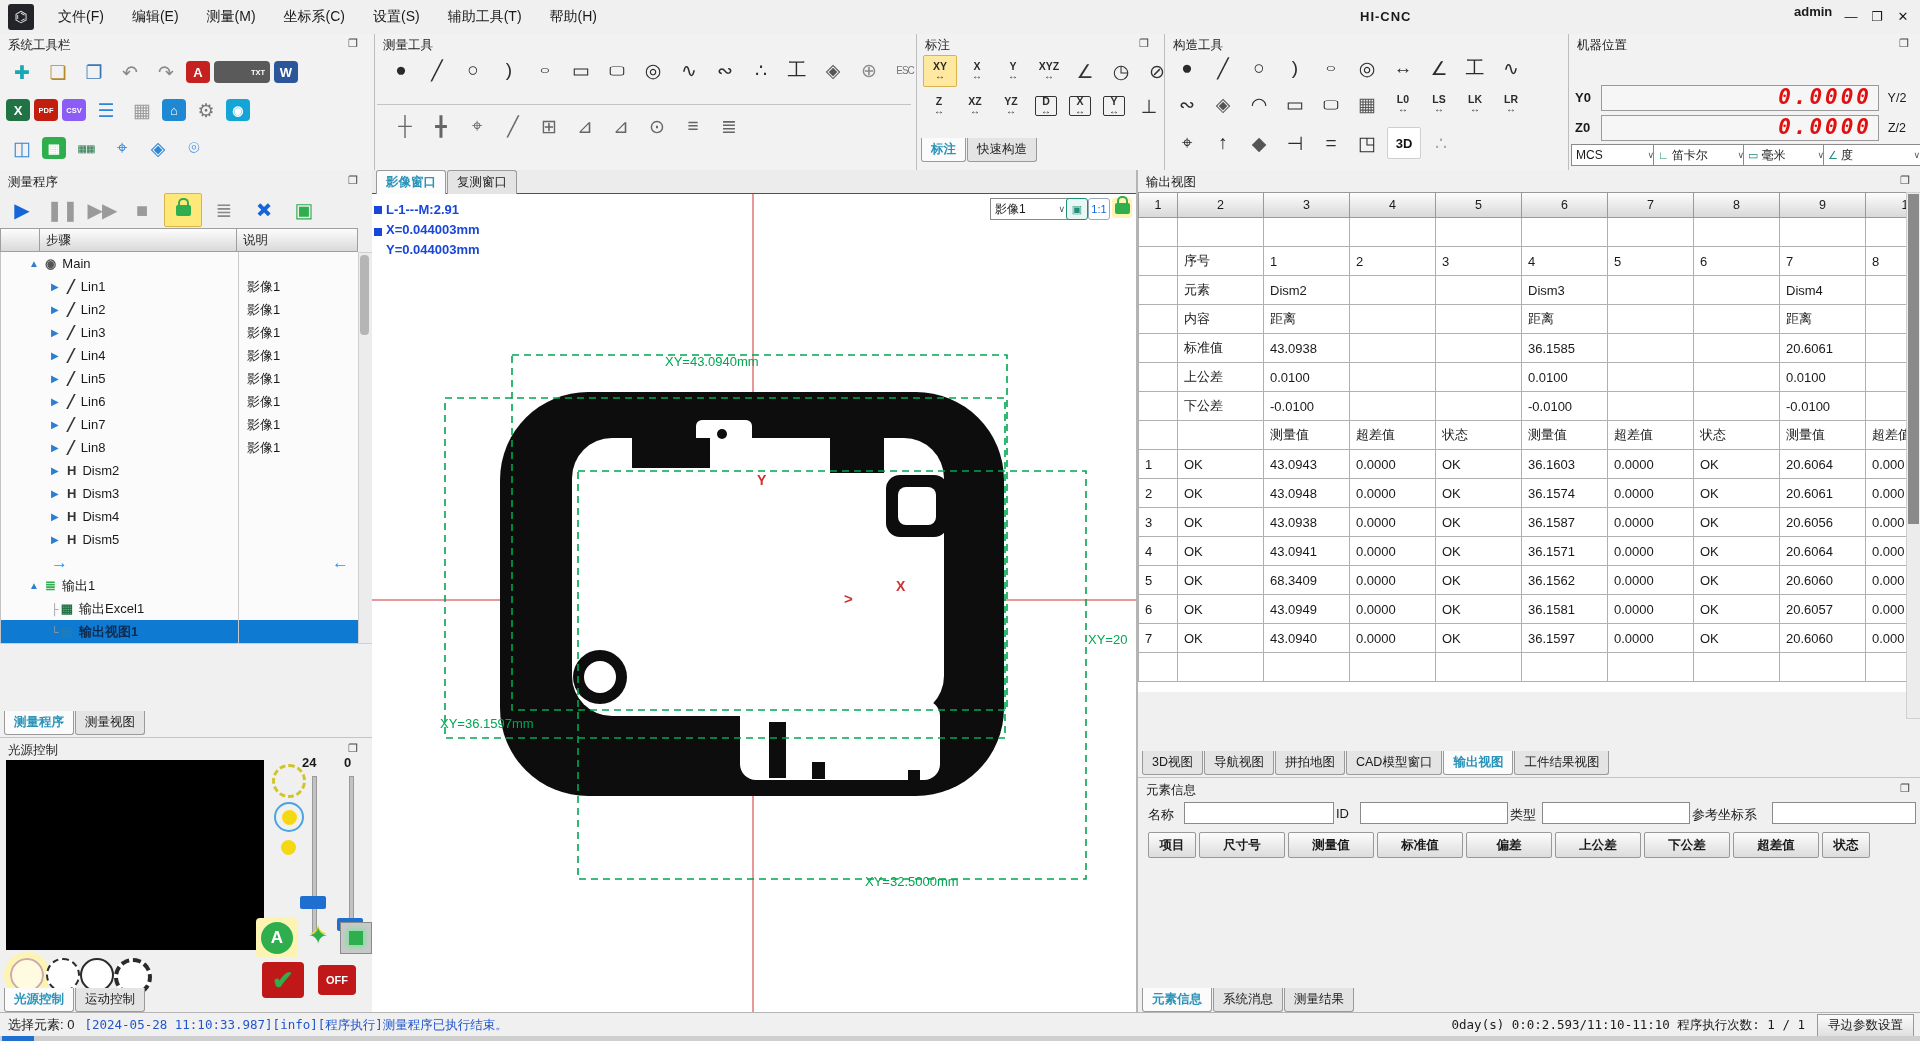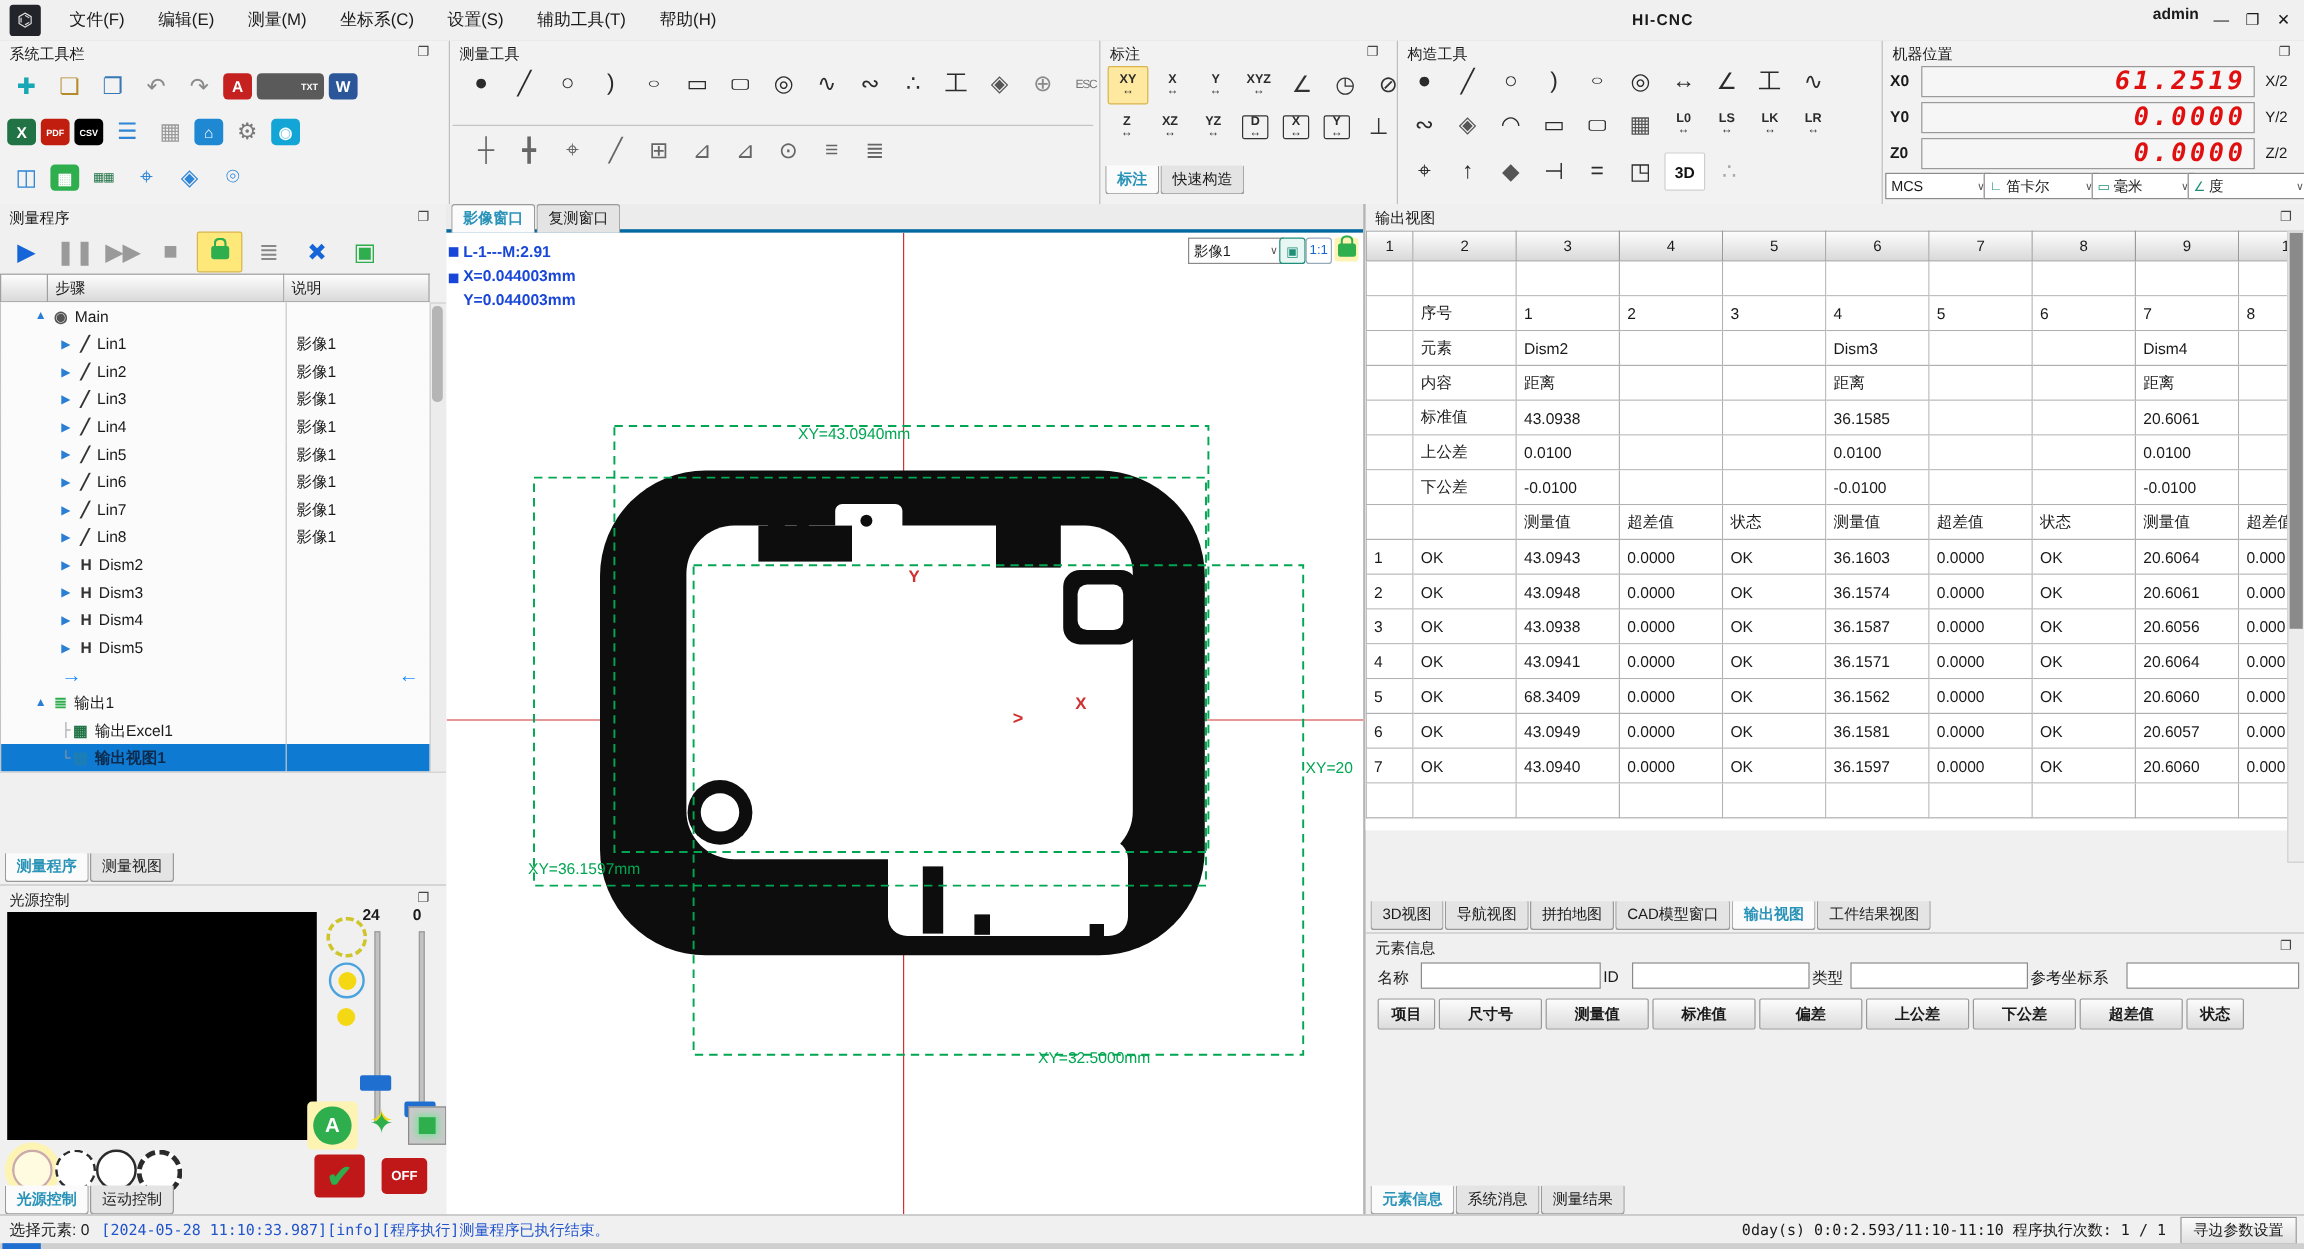--- a/index.html
+++ b/index.html
@@ -100,21 +100,21 @@
   #check-btn{position:absolute;left:262px;top:792px;width:42px;height:36px;background:#c01818;border-radius:4px;
              display:flex;align-items:center;justify-content:center;color:#2fae4e;font-size:26px;font-weight:bold;cursor:pointer;}
   #off-btn{position:absolute;left:318px;top:795px;width:38px;height:30px;background:#c01818;border-radius:4px;
            display:flex;align-items:center;justify-content:center;color:#fff;font-size:11px;font-weight:bold;cursor:pointer;}
   .lamp-circle{position:absolute;top:788px;width:30px;height:30px;border:2.5px solid #2b2b2b;border-radius:50%;background:#fff;cursor:pointer;}
   .lamp-circle.sel{outline:6px solid #fdf3b3;background:#fffbe0;border-color:#caa;}
   .lamp-circle.seg{border-style:dashed;}
   #left-tabs2{position:absolute;left:4px;top:818px;}
   
   #image-window{position:absolute;left:372px;top:170px;width:764px;height:842px;background:#fff;}
-  #img-tabbar{position:absolute;left:0;top:0;width:764px;height:24px;background:#ececec;border-bottom:3px solid #0369a1;padding-left:4px;box-sizing:border-box;}
+  #img-tabbar{position:absolute;left:0;top:0;width:764px;height:24px;background:#ececec;border-bottom:1px solid #0369a1;padding-left:4px;box-sizing:border-box;}
   #img-canvas{position:absolute;left:0;top:24px;width:764px;height:818px;background:#ffffff;overflow:hidden;}
   .ovl-line{position:absolute;font-size:13px;font-weight:bold;color:#1846d8;}
   .ovl-sq{position:absolute;width:8px;height:8px;background:#1846d8;}
   #img-select{position:absolute;left:618px;top:4px;width:70px;}
   .mini-ic{position:absolute;top:4px;width:20px;height:20px;display:flex;align-items:center;justify-content:center;
            font-size:11px;cursor:pointer;border-radius:3px;}
   .meas-label{position:absolute;font-size:13px;color:#00a651;white-space:nowrap;}
   .axis-lab{position:absolute;color:#d03030;font-size:14px;font-weight:bold;}
   .red-arrow{position:absolute;color:#d03030;font-size:15px;font-weight:bold;}
   
@@ -186,21 +186,21 @@
           <span class="icon" style="color: rgb(58, 120, 181);">❐</span>
           <span class="icon" style="color: rgb(138, 138, 138);">↶</span>
           <span class="icon" style="color: rgb(138, 138, 138);">↷</span>
           <span class="icon tile" style="color: rgb(255, 255, 255); background: rgb(198, 33, 33);">A</span>
           <span class="icon tile tiny" style="color: rgb(255, 255, 255); background: rgb(90, 90, 90); padding-left: 32px;">TXT</span>
           <span class="icon tile" style="color: rgb(255, 255, 255); background: rgb(43, 87, 154);">W</span>
         </div>
       <div class="tb-row" style="top:60px;">
           <span class="icon tile" style="color: rgb(255, 255, 255); background: rgb(33, 115, 70);">X</span>
           <span class="icon tile tiny" style="color: rgb(255, 255, 255); background: rgb(193, 30, 15);">PDF</span>
-          <span class="icon tile tiny" style="color: rgb(255, 255, 255); background: #000000;">CSV</span>
+          <span class="icon tile tiny" style="color: rgb(255, 255, 255); background: #8b5cf6;">CSV</span>
           <span class="icon" style="color: rgb(47, 134, 214);">☰</span>
           <span class="icon" style="color: rgb(154, 154, 154);">▦</span>
           <span class="icon tile" style="color: rgb(255, 255, 255); background: rgb(30, 136, 210);">⌂</span>
           <span class="icon" style="color: rgb(122, 122, 122);">⚙</span>
           <span class="icon tile" style="color: rgb(255, 255, 255); background: rgb(18, 165, 214);">◉</span>
         </div>
       <div class="tb-row" style="top:98px;">
           <span class="icon" style="color: rgb(47, 134, 214);">◫</span>
           <span class="icon tile" style="color: rgb(255, 255, 255); background: rgb(47, 174, 78);">▦</span>
           <span class="icon tiny2" style="color: rgb(33, 115, 70);">▦▦</span>
@@ -303,25 +303,20 @@
           <span class="icon">=</span>
           <span class="icon">◳</span>
           <span class="icon act3d">3D</span>
           <span class="icon" style="color: rgb(170, 170, 170);">∴</span>
         </div>
     </div>
 
     <div class="tsec" id="sec-machine" style="left:1568px;width:352px;">
       <div class="sec-title">机器位置</div>
       <span class="float-ic" style="left:330px;">❐</span>
-      <div class="axis-row" style="top:20px;">
-        <span class="axis-label">X0</span>
-        <span class="dro">61.2519</span>
-        <span class="half-btn">X/2</span>
-      </div>
       <div class="axis-row" style="top:50px;">
         <span class="axis-label">Y0</span>
         <span class="dro">0.0000</span>
         <span class="half-btn">Y/2</span>
       </div>
       <div class="axis-row" style="top:80px;">
         <span class="axis-label">Z0</span>
         <span class="dro">0.0000</span>
         <span class="half-btn">Z/2</span>
       </div>

